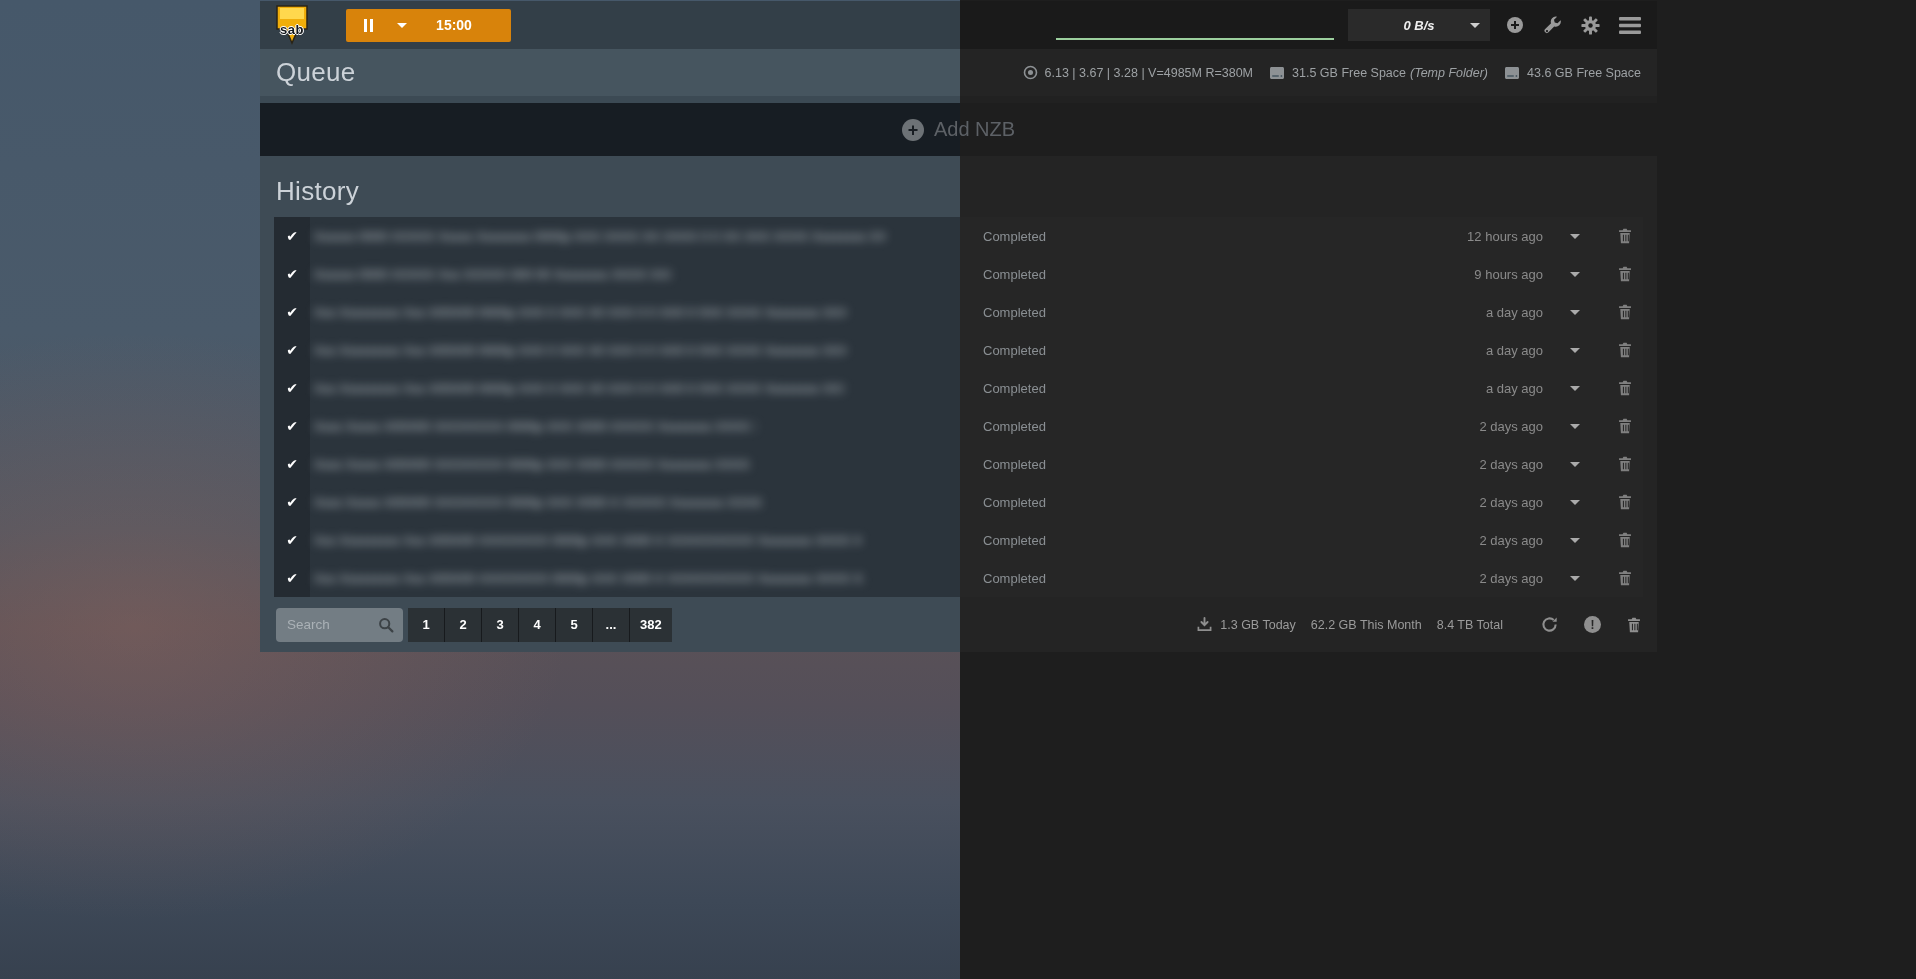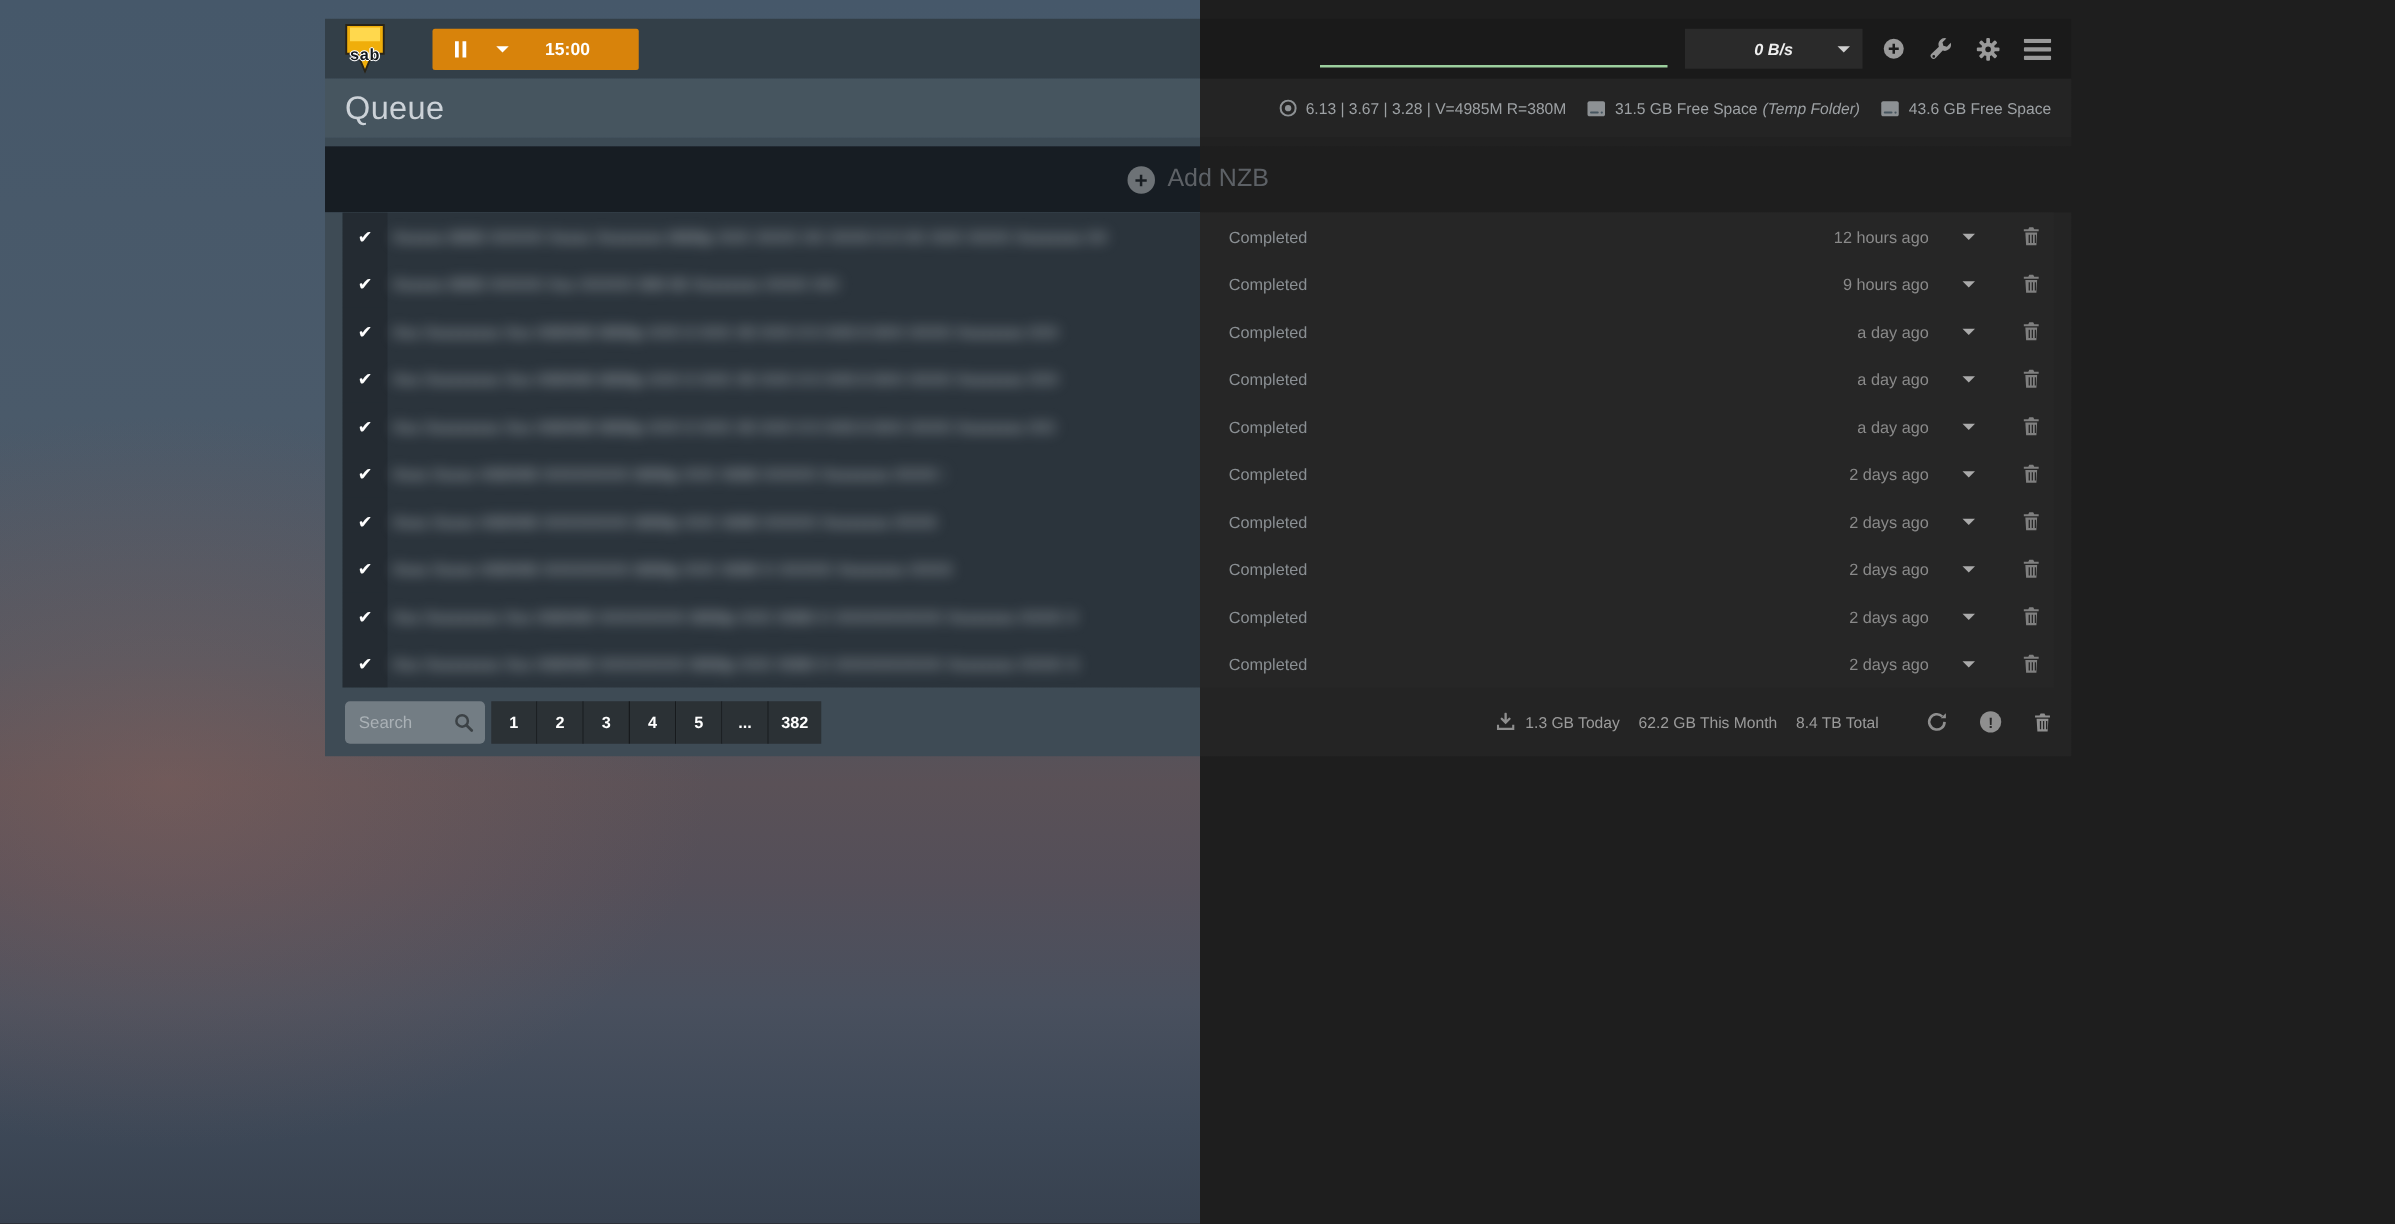--- a/index.html
+++ b/index.html
@@ -7,21 +7,21 @@
   body { background:#1e1e1e; font-family:"Liberation Sans", sans-serif; position:relative; }
 
   
   .wallpaper {
     position:absolute; left:0; top:0; width:960px; height:979px;
     background:
       radial-gradient(620px 420px at 14% 64%, rgba(150,105,95,0.38), rgba(150,105,95,0) 70%),
       linear-gradient(180deg,#46586a 0%, #4a5a6a 34%, #4f5560 54%, #5a5157 64%, #544f59 72%, #49505e 82%, #3d4857 92%, #37414f 100%);
   }
 
-  .app { position:absolute; left:260px; top:15px; width:1397px; height:651px; }
+  .app { position:absolute; left:260px; top:1px; width:1397px; height:651px; }
 
   
   .topbar      { background:linear-gradient(90deg,#333f48 0,#333f48 700px,#1a1a1a 700px); }
   .queue-band  { background:linear-gradient(90deg,#46555f 0,#46555f 700px,#242424 700px); }
   .gap-band    { background:linear-gradient(90deg,#3c4a54 0,#3c4a54 700px,#212121 700px); }
   .addnzb-band { background:linear-gradient(90deg,#171d23 0,#171d23 700px,#1e1e1e 700px); }
   .main-band   { background:linear-gradient(90deg,#3e4b55 0,#3e4b55 700px,#242424 700px); }
   .list        { background:linear-gradient(90deg,#2b343c 0,#2b343c 686px,#262626 686px); }
 
   .topbar { height:48px; display:flex; align-items:center; padding:0 16px; }
@@ -82,21 +82,21 @@
   .hrow:nth-of-type(5) .name { width:530px; } .hrow:nth-of-type(6) .name { width:442px; }
   .hrow:nth-of-type(7) .name { width:437px; } .hrow:nth-of-type(8) .name { width:452px; }
   .hrow:nth-of-type(9) .name { width:547px; } .hrow:nth-of-type(10) .name { width:550px; }
   .status { color:#8a8f93; font-size:13px; }
   .age { color:#8a8a8a; font-size:13px; text-align:right; }
   .caret-cell { display:flex; justify-content:center; cursor:pointer; }
   .caret-cell .caret { border-top-color:#aaaaaa; }
   .trash-cell { display:flex; justify-content:center; color:#7f7f7f; cursor:pointer; }
 
   .footer-row { height:55px; display:flex; align-items:center; padding:0 2px; }
-  .search-wrap { width:112px; height:34px; background:rgba(255,255,255,0.28); border-radius:4px;
+  .search-wrap { width:127px; height:34px; background:rgba(255,255,255,0.28); border-radius:4px;
     display:flex; align-items:center; padding:0 9px 0 11px; }
   .search-wrap input { flex:1; min-width:0; background:transparent; border:none; outline:none;
     color:#eef2f5; font-size:13.5px; }
   .search-wrap input::placeholder { color:#aab1b6; }
   .search-icon { color:#3c4246; display:flex; flex:none; cursor:pointer; }
   .pagination { display:flex; margin-left:5px; }
   .page-btn { min-width:37px; height:34px; padding:0 10px; background:#2b3135; color:#fff; font-size:13px;
     font-weight:bold; display:flex; align-items:center; justify-content:center;
     border-right:1px solid rgba(0,0,0,0.45); cursor:pointer; }
   .page-btn:last-child { border-right:none; }
@@ -214,20 +214,23 @@
   <div class="gap-band"></div>
 
   <section class="addnzb-band">
     <div class="addnzb-btn">
       <span class="plus-circle">+</span>
       <span>Add NZB</span>
     </div>
   </section>
 
   <section class="main-band">
+    <div class="history-title-row">
+      <h1 class="page-title">History</h1>
+    </div>
 
     <div class="list">
 
         <div class="hrow">
           <span class="check-cell">✔</span>
           <span class="name">Xxxxxx 0000 XXXXX Xxxxx Xxxxxxxx 0000p XXX XXXX XX XXXX 0 0 XX XXX XXXX Xxxxxxxx XXXX XXXXX</span>
           <span class="status">Completed</span>
           <span class="age">12 hours ago</span>
           <span class="caret-cell">
             <span class="caret"></span>

